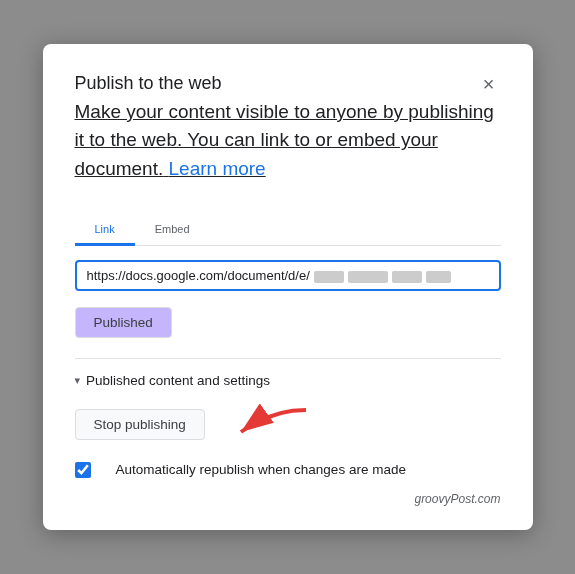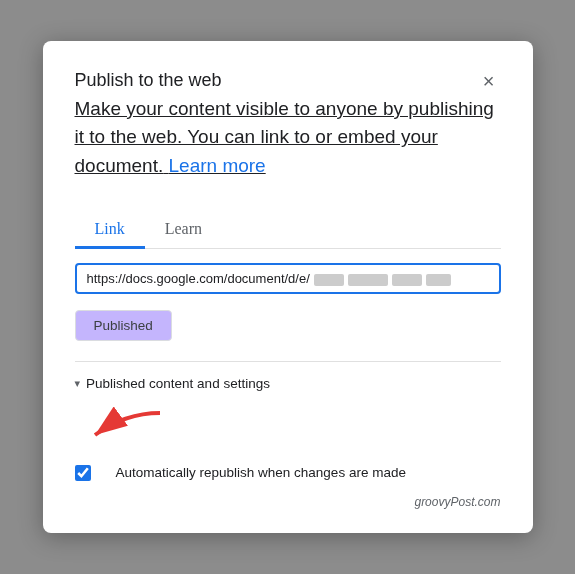--- a/index.html
+++ b/index.html
@@ -67,31 +67,30 @@
     }
 
     .tabs {
       display: flex;
       border-bottom: 1px solid #e0e0e0;
       margin-bottom: 14px;
     }
 
     .tab {
       padding: 8px 20px;
-      font-size: 16px;
+      font-size: 11px;
       color: #5f6368;
       cursor: pointer;
       border-bottom: 3px solid transparent;
       margin-bottom: -1px;
       font-weight: 500;
       background: none;
       border-top: none;
       border-left: none;
       border-right: none;
-      font-family: Liberation Serif, serif;
     }
 
     .tab.active {
       color: #1a73e8;
       border-bottom: 3px solid #1a73e8;
     }
 
     .url-container {
       display: flex;
       align-items: center;
@@ -247,41 +246,42 @@
   </div>
 
 
   <div class="description">
     <span>Make your content visible to anyone by publishing it to the web. You can link to or embed your document.</span>
     <a class="learn-more" href="#">Learn more</a>
   </div>
 
   <div class="tabs">
     <button class="tab active">Link</button>
-    <button class="tab">Learn</button>
+    <button class="tab">Embed</button>
   </div>
 
   <div class="url-container">
     <span class="url-text">
       https://docs.google.com/document/d/e/<span class="url-blurred" style="width:30px"></span><span class="url-blurred" style="width:40px;margin-left:4px"></span><span class="url-blurred" style="width:30px;margin-left:4px"></span><span class="url-blurred" style="width:25px;margin-left:4px"></span>
     </span>
   </div>
 
 
   <button class="published-btn">Published</button>
 
   <hr class="divider">
 
   <div class="settings-section">
     <div class="settings-label">
       <span class="chevron">▾</span>
       <span>Published content and settings</span>
     </div>
 
     <div class="stop-row">
+      <button class="stop-btn">Stop publishing</button>
       <svg width="90" height="44" viewBox="0 0 90 44">
         <defs>
           <marker id="arrowhead" markerWidth="8" markerHeight="6" refX="8" refY="3" orient="auto">
             <polygon points="0 0, 8 3, 0 6" fill="#e53935"></polygon>
           </marker>
         </defs>
         <path d="M 85 8 Q 50 8 20 30" stroke="#e53935" stroke-width="4" fill="none" marker-end="url(#arrowhead)"></path>
       </svg>
     </div>
 

